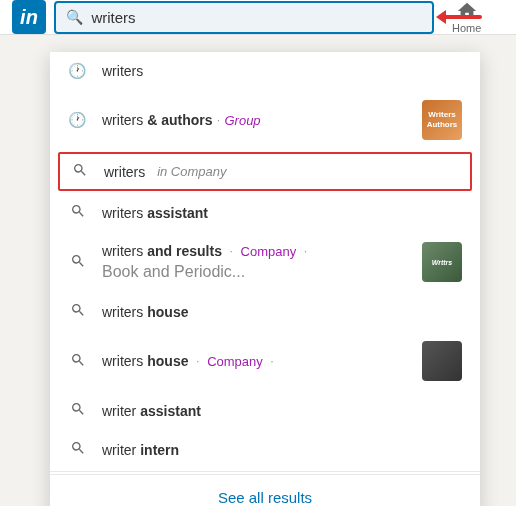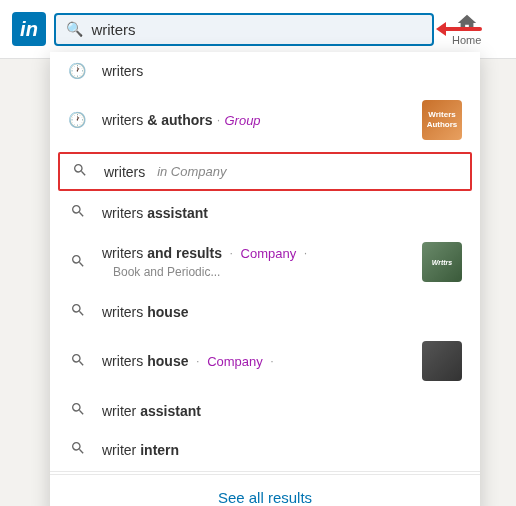--- a/index.html
+++ b/index.html
@@ -10,21 +10,21 @@
       height: 506px;
       overflow: hidden;
       position: relative;
     }
 
     
     .header {
       display: flex;
       align-items: center;
       background: #fff;
-      padding: 12px 12px;
+      padding: 0 12px;
       border-bottom: 1px solid #e0e0e0;
       gap: 8px;
       position: relative;
       z-index: 10;
     }
 
     .linkedin-logo {
       width: 34px;
       height: 34px;
       background: #0077b5;
@@ -155,22 +155,21 @@
       color: #a21caf;
       font-size: 13px;
       font-style: italic;
     }
     .item-text .dot-sep {
       color: #999;
       font-size: 12px;
     }
     .item-text .truncated {
       color: #888;
-      font-size: 12px;
-      margin-left: 11px;
+      font-size: 16px;
     }
 
     .item-thumb {
       width: 40px;
       height: 40px;
       border-radius: 4px;
       overflow: hidden;
       flex-shrink: 0;
     }
     .thumb-writers-authors {

